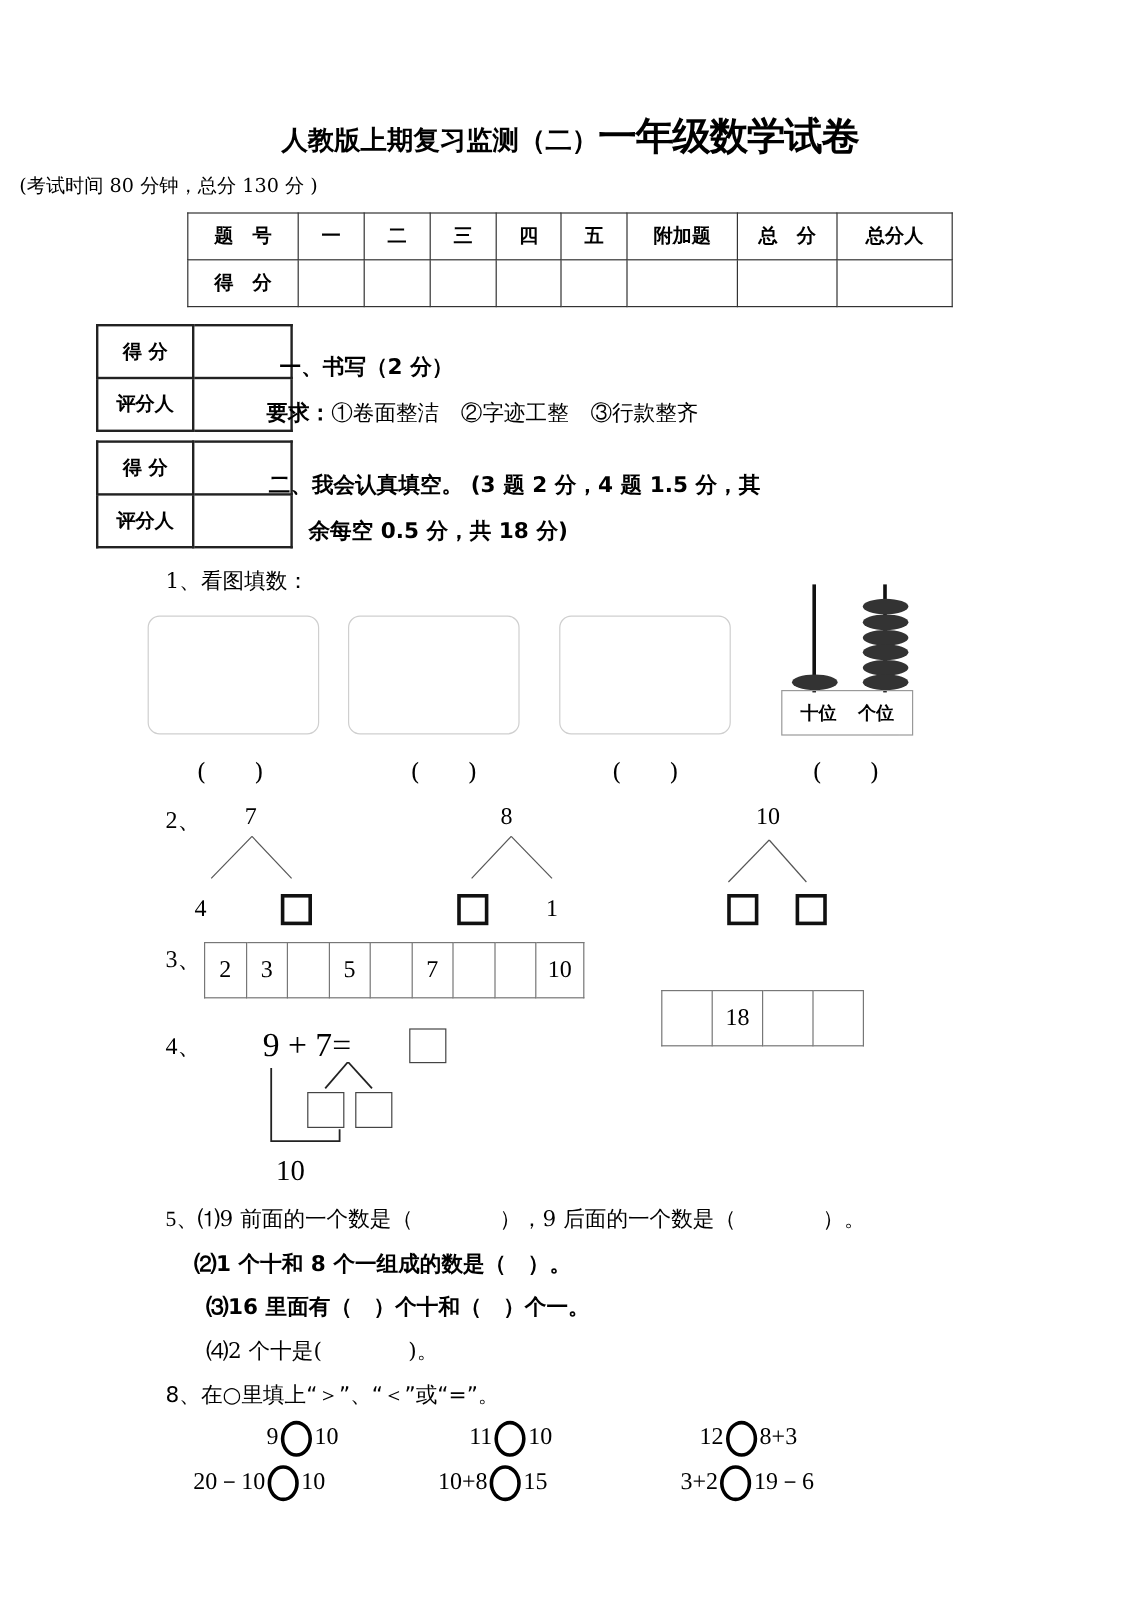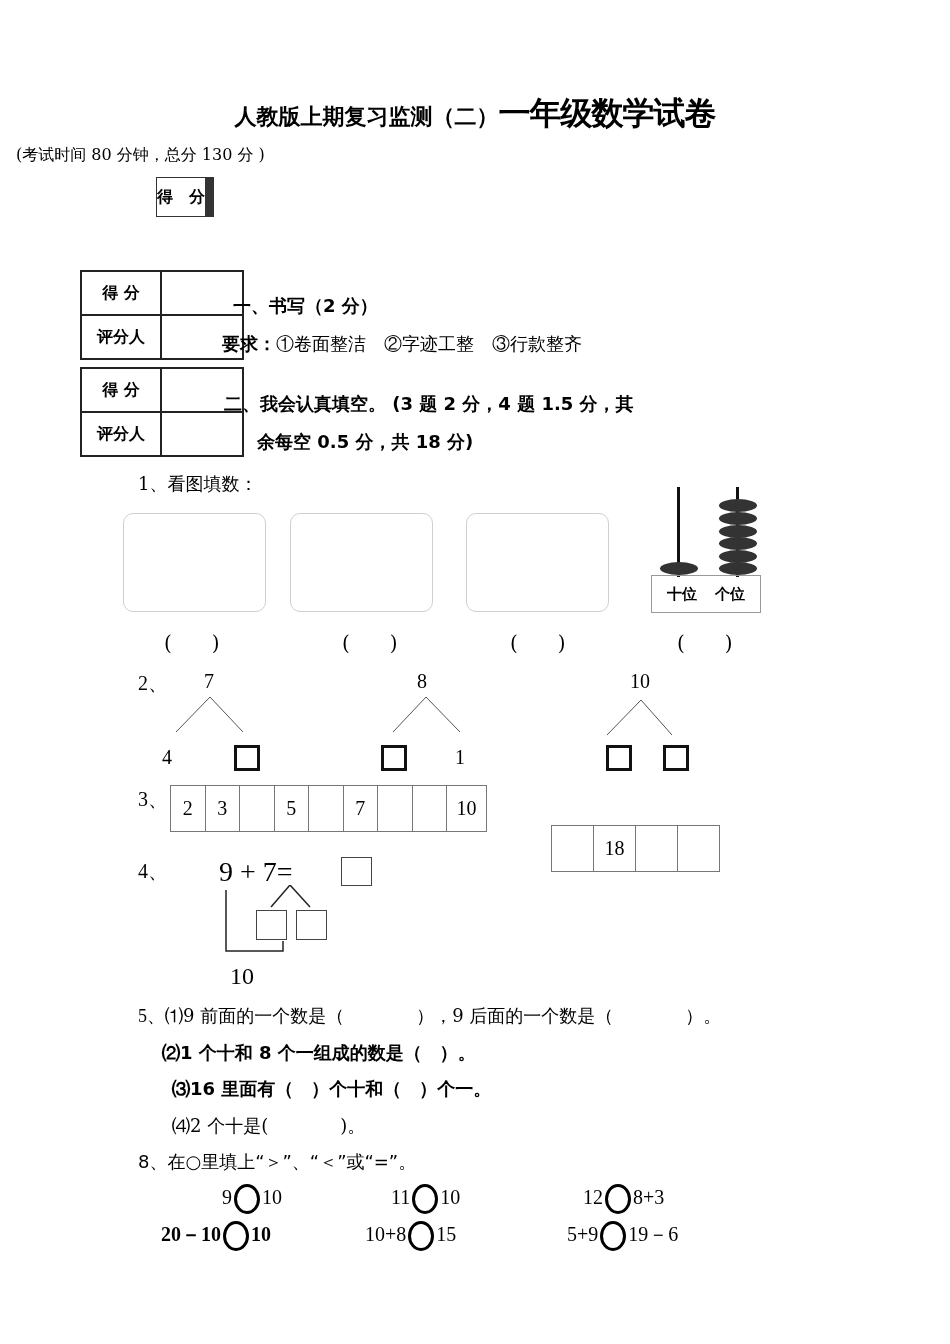--- a/index.html
+++ b/index.html
@@ -45,20 +45,31 @@
 </head>
 <body>
 
 <div id="title" class="abs">
   <span class="t1">人教版上期复习监测（二）</span><span class="t2">一年级数学试卷</span>
 </div>
 <div id="subtitle" class="abs">(考试时间 80 分钟，总分 130 分 )</div>
 
 <table id="score-table" class="abs">
   <tbody>
+      <tr>
+    <td style="width:92px">题　号</td>
+    <td style="width:55px">一</td>
+    <td style="width:55px">二</td>
+    <td style="width:55px">三</td>
+    <td style="width:54px">四</td>
+    <td style="width:55px">五</td>
+    <td style="width:92px">附加题</td>
+    <td style="width:83px">总　分</td>
+    <td style="width:96px">总分人</td>
+  </tr>
   <tr>
     <td>得　分</td>
     <td></td>
     <td></td>
     <td></td>
     <td></td>
     <td></td>
     <td></td>
     <td></td>
     <td></td>
@@ -201,21 +212,21 @@
 
 <div class="abs cmp serif" style="left:222px; top:1184px;text-align:right;">
   <span>9</span><span class="circ"></span><span>10</span>
 </div>
 <div class="abs cmp serif" style="left:391px; top:1184px;">
   <span>11</span><span class="circ"></span><span>10</span>
 </div>
 <div class="abs cmp serif" style="left:583px; top:1184px;">
   <span>12</span><span class="circ"></span><span>8+3</span>
 </div>
-<div class="abs cmp serif" style="left:161px; top:1221px;font-weight:bold;">
+<div class="abs cmp serif" style="left:161px; top:1221px;">
   <span>20－10</span><span class="circ"></span><span>10</span>
 </div>
 <div class="abs cmp serif" style="left:365px; top:1221px;">
   <span>10+8</span><span class="circ"></span><span>15</span>
 </div>
 <div class="abs cmp serif" style="left:567px; top:1221px;">
-  <span>5+9</span><span class="circ"></span><span>19－6</span>
+  <span>3+2</span><span class="circ"></span><span>19－6</span>
 </div>
 
 </body></html>

